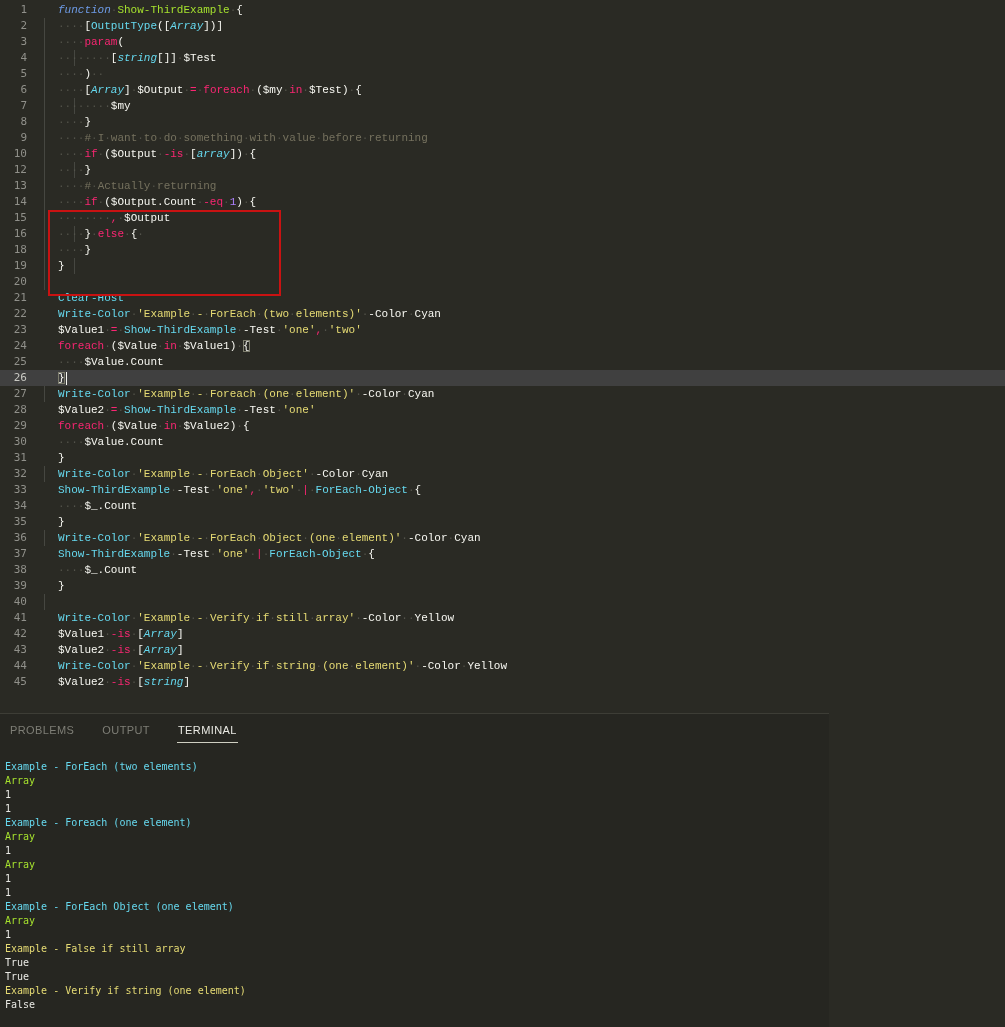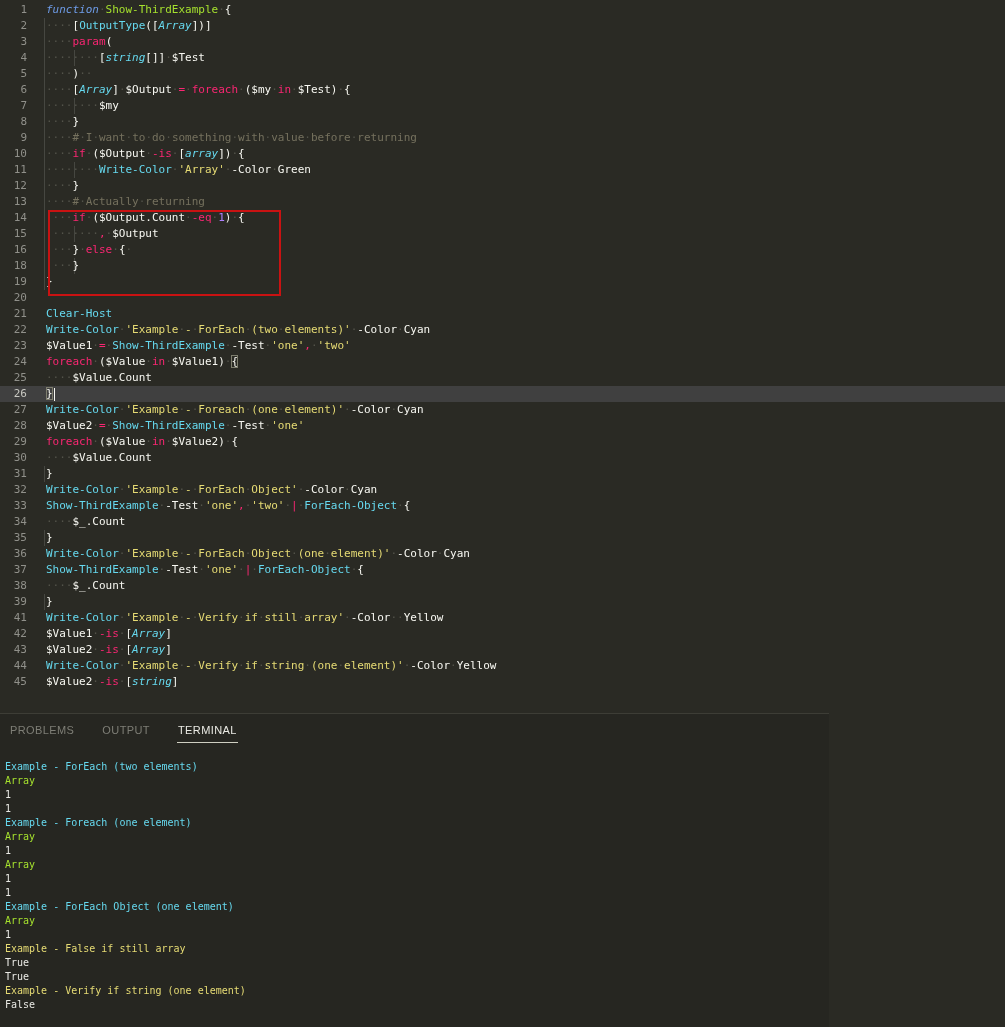--- a/index.html
+++ b/index.html
@@ -10,21 +10,21 @@
   
   .editor{position:absolute;left:0;top:0;width:1005px;height:713px;
           background:#2a2a24;overflow:hidden;}
   .lines{position:absolute;left:0;top:2px;width:100%;}
   .line{position:relative;height:16px;line-height:16px;font-size:11px;
         display:flex;white-space:pre;}
   .line.active{background:#404040;}
   .ln{flex:none;width:27px;text-align:right;color:#90908a;
       font-size:11px;user-select:none;}
   .line.active .ln{color:#c8c8c2;}
-  .code{margin-left:19px;flex:none;white-space:pre;color:#f8f8f2;}
+  .code{margin-left:31px;flex:none;white-space:pre;color:#f8f8f2;font-family:Liberation Mono, monospace;}
 
   
   .fg{color:#f8f8f2;}
   .kw{color:#f92672;}
   .fn{color:#66d9ef;}
   .ty{color:#66d9ef;font-style:italic;}
   .st{color:#6e9ce8;font-style:italic;}
   .grn{color:#a6e22e;}
   .str{color:#e6db74;}
   .num{color:#ae81ff;}
@@ -78,21 +78,20 @@
         <div class="line"><span class="ln">1</span><span class="code"><span class="st">function</span><span class="ws">·</span><span class="grn">Show-ThirdExample</span><span class="ws">·</span><span class="fg">{</span></span></div>
         <div class="line"><span class="ln">2</span><span class="code"><span class="ws">····</span><span class="fg">[</span><span class="fn">OutputType</span><span class="fg">([</span><span class="ty">Array</span><span class="fg">])]</span></span></div>
         <div class="line"><span class="ln">3</span><span class="code"><span class="ws">····</span><span class="kw">param</span><span class="fg">(</span></span></div>
         <div class="line"><span class="ln">4</span><span class="code"><span class="ws">········</span><span class="fg">[</span><span class="ty">string</span><span class="fg">[]]</span><span class="ws">·</span><span class="fg">$Test</span></span></div>
         <div class="line"><span class="ln">5</span><span class="code"><span class="ws">····</span><span class="fg">)</span><span class="ws">··</span></span></div>
         <div class="line"><span class="ln">6</span><span class="code"><span class="ws">····</span><span class="fg">[</span><span class="ty">Array</span><span class="fg">]</span><span class="ws">·</span><span class="fg">$Output</span><span class="ws">·</span><span class="kw">=</span><span class="ws">·</span><span class="kw">foreach</span><span class="ws">·</span><span class="fg">($my</span><span class="ws">·</span><span class="kw">in</span><span class="ws">·</span><span class="fg">$Test)</span><span class="ws">·</span><span class="fg">{</span></span></div>
         <div class="line"><span class="ln">7</span><span class="code"><span class="ws">········</span><span class="fg">$my</span></span></div>
         <div class="line"><span class="ln">8</span><span class="code"><span class="ws">····</span><span class="fg">}</span></span></div>
         <div class="line"><span class="ln">9</span><span class="code"><span class="ws">····</span><span class="cm">#</span><span class="ws">·</span><span class="cm">I</span><span class="ws">·</span><span class="cm">want</span><span class="ws">·</span><span class="cm">to</span><span class="ws">·</span><span class="cm">do</span><span class="ws">·</span><span class="cm">something</span><span class="ws">·</span><span class="cm">with</span><span class="ws">·</span><span class="cm">value</span><span class="ws">·</span><span class="cm">before</span><span class="ws">·</span><span class="cm">returning</span></span></div>
         <div class="line"><span class="ln">10</span><span class="code"><span class="ws">····</span><span class="kw">if</span><span class="ws">·</span><span class="fg">($Output</span><span class="ws">·</span><span class="kw">-is</span><span class="ws">·</span><span class="fg">[</span><span class="ty">array</span><span class="fg">])</span><span class="ws">·</span><span class="fg">{</span></span></div>
-        <div class="line"><span class="ln">11</span><span class="code"><span class="ws">········</span><span class="fn">Write-Color</span><span class="ws">·</span><span class="str">'Array'</span><span class="ws">·</span><span class="fg">-Color</span><span class="ws">·</span><span class="fg">Green</span></span></div>
         <div class="line"><span class="ln">12</span><span class="code"><span class="ws">····</span><span class="fg">}</span></span></div>
         <div class="line"><span class="ln">13</span><span class="code"><span class="ws">····</span><span class="cm">#</span><span class="ws">·</span><span class="cm">Actually</span><span class="ws">·</span><span class="cm">returning</span></span></div>
         <div class="line"><span class="ln">14</span><span class="code"><span class="ws">····</span><span class="kw">if</span><span class="ws">·</span><span class="fg">($Output.Count</span><span class="ws">·</span><span class="kw">-eq</span><span class="ws">·</span><span class="num">1</span><span class="fg">)</span><span class="ws">·</span><span class="fg">{</span></span></div>
         <div class="line"><span class="ln">15</span><span class="code"><span class="ws">········</span><span class="kw">,</span><span class="ws">·</span><span class="fg">$Output</span></span></div>
         <div class="line"><span class="ln">16</span><span class="code"><span class="ws">····</span><span class="fg">}</span><span class="ws">·</span><span class="kw">else</span><span class="ws">·</span><span class="fg">{</span><span class="ws">·</span></span></div>
         <div class="line"><span class="ln">18</span><span class="code"><span class="ws">····</span><span class="fg">}</span></span></div>
         <div class="line"><span class="ln">19</span><span class="code"><span class="fg">}</span></span></div>
         <div class="line"><span class="ln">20</span><span class="code"></span></div>
         <div class="line"><span class="ln">21</span><span class="code"><span class="fn">Clear-Host</span></span></div>
         <div class="line"><span class="ln">22</span><span class="code"><span class="fn">Write-Color</span><span class="ws">·</span><span class="str">'Example</span><span class="ws">·</span><span class="str">-</span><span class="ws">·</span><span class="str">ForEach</span><span class="ws">·</span><span class="str">(two</span><span class="ws">·</span><span class="str">elements)'</span><span class="ws">·</span><span class="fg">-Color</span><span class="ws">·</span><span class="fg">Cyan</span></span></div>
@@ -106,20 +105,21 @@
         <div class="line"><span class="ln">30</span><span class="code"><span class="ws">····</span><span class="fg">$Value.Count</span></span></div>
         <div class="line"><span class="ln">31</span><span class="code"><span class="fg">}</span></span></div>
         <div class="line"><span class="ln">32</span><span class="code"><span class="fn">Write-Color</span><span class="ws">·</span><span class="str">'Example</span><span class="ws">·</span><span class="str">-</span><span class="ws">·</span><span class="str">ForEach</span><span class="ws">·</span><span class="str">Object'</span><span class="ws">·</span><span class="fg">-Color</span><span class="ws">·</span><span class="fg">Cyan</span></span></div>
         <div class="line"><span class="ln">33</span><span class="code"><span class="fn">Show-ThirdExample</span><span class="ws">·</span><span class="fg">-Test</span><span class="ws">·</span><span class="str">'one'</span><span class="kw">,</span><span class="ws">·</span><span class="str">'two'</span><span class="ws">·</span><span class="kw">|</span><span class="ws">·</span><span class="fn">ForEach-Object</span><span class="ws">·</span><span class="fg">{</span></span></div>
         <div class="line"><span class="ln">34</span><span class="code"><span class="ws">····</span><span class="fg">$_.Count</span></span></div>
         <div class="line"><span class="ln">35</span><span class="code"><span class="fg">}</span></span></div>
         <div class="line"><span class="ln">36</span><span class="code"><span class="fn">Write-Color</span><span class="ws">·</span><span class="str">'Example</span><span class="ws">·</span><span class="str">-</span><span class="ws">·</span><span class="str">ForEach</span><span class="ws">·</span><span class="str">Object</span><span class="ws">·</span><span class="str">(one</span><span class="ws">·</span><span class="str">element)'</span><span class="ws">·</span><span class="fg">-Color</span><span class="ws">·</span><span class="fg">Cyan</span></span></div>
         <div class="line"><span class="ln">37</span><span class="code"><span class="fn">Show-ThirdExample</span><span class="ws">·</span><span class="fg">-Test</span><span class="ws">·</span><span class="str">'one'</span><span class="ws">·</span><span class="kw">|</span><span class="ws">·</span><span class="fn">ForEach-Object</span><span class="ws">·</span><span class="fg">{</span></span></div>
         <div class="line"><span class="ln">38</span><span class="code"><span class="ws">····</span><span class="fg">$_.Count</span></span></div>
         <div class="line"><span class="ln">39</span><span class="code"><span class="fg">}</span></span></div>
+        <div class="line"><span class="ln">40</span><span class="code"></span></div>
         <div class="line"><span class="ln">41</span><span class="code"><span class="fn">Write-Color</span><span class="ws">·</span><span class="str">'Example</span><span class="ws">·</span><span class="str">-</span><span class="ws">·</span><span class="str">Verify</span><span class="ws">·</span><span class="str">if</span><span class="ws">·</span><span class="str">still</span><span class="ws">·</span><span class="str">array'</span><span class="ws">·</span><span class="fg">-Color</span><span class="ws">··</span><span class="fg">Yellow</span></span></div>
         <div class="line"><span class="ln">42</span><span class="code"><span class="fg">$Value1</span><span class="ws">·</span><span class="kw">-is</span><span class="ws">·</span><span class="fg">[</span><span class="ty">Array</span><span class="fg">]</span></span></div>
         <div class="line"><span class="ln">43</span><span class="code"><span class="fg">$Value2</span><span class="ws">·</span><span class="kw">-is</span><span class="ws">·</span><span class="fg">[</span><span class="ty">Array</span><span class="fg">]</span></span></div>
         <div class="line"><span class="ln">44</span><span class="code"><span class="fn">Write-Color</span><span class="ws">·</span><span class="str">'Example</span><span class="ws">·</span><span class="str">-</span><span class="ws">·</span><span class="str">Verify</span><span class="ws">·</span><span class="str">if</span><span class="ws">·</span><span class="str">string</span><span class="ws">·</span><span class="str">(one</span><span class="ws">·</span><span class="str">element)'</span><span class="ws">·</span><span class="fg">-Color</span><span class="ws">·</span><span class="fg">Yellow</span></span></div>
         <div class="line"><span class="ln">45</span><span class="code"><span class="fg">$Value2</span><span class="ws">·</span><span class="kw">-is</span><span class="ws">·</span><span class="fg">[</span><span class="ty">string</span><span class="fg">]</span></span></div>
       </div>
     <div class="red-box" style="border-color: rgb(201, 18, 18);"></div>
   </div>
 
   <div class="panel">

